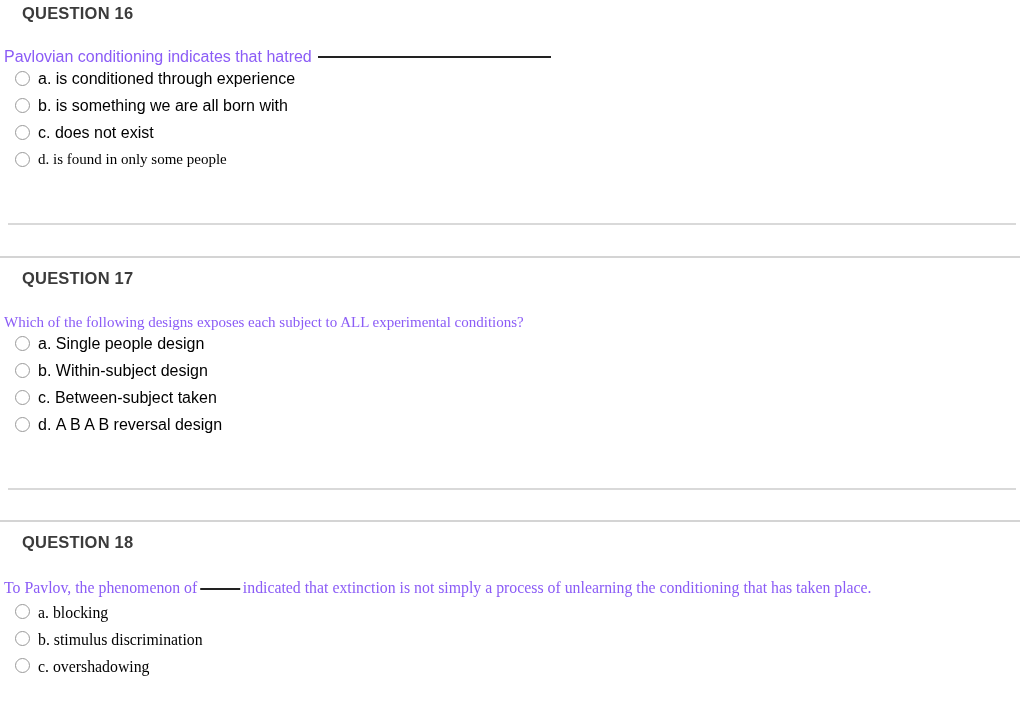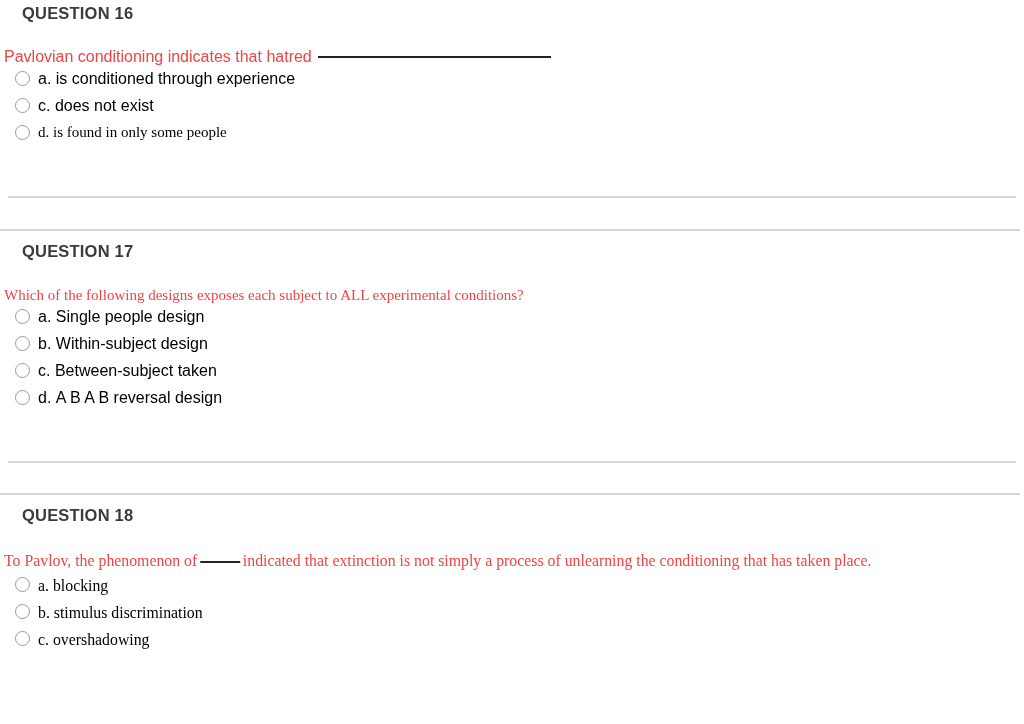--- a/index.html
+++ b/index.html
@@ -26,21 +26,21 @@
     font-family: "Liberation Sans", sans-serif;
     font-weight: bold;
     font-size: 16.5px;
     letter-spacing: 0.2px;
     color: #3b3b3b;
     padding-left: 22px;
   }
 
   .q-stem {
     font-size: 16px;
-    color: #ef4444;
+    color: #8b5cf6;
     padding-left: 4px;
     white-space: nowrap;
   }
 
   .q-stem .blank-long {
     display: inline-block;
     width: 233px;
     border-bottom: 2px solid #222;
     margin-left: 6px;
     position: relative;
@@ -119,20 +119,24 @@
       <span class="f-sans">Pavlovian conditioning indicates that hatred</span><span class="blank-long"></span>
     </div>
     <div class="spacer" style="height:5px"></div>
     <ul class="options">
       <li class="option">
         <span class="radio"></span>
         <span class="option-label f-sans"><span>a.</span>&nbsp;<span>is conditioned through experience</span></span>
       </li>
       <li class="option">
         <span class="radio"></span>
+        <span class="option-label f-sans"><span>b.</span>&nbsp;<span>is something we are all born with</span></span>
+      </li>
+      <li class="option">
+        <span class="radio"></span>
         <span class="option-label f-sans"><span>c.</span>&nbsp;<span>does not exist</span></span>
       </li>
       <li class="option">
         <span class="radio"></span>
         <span class="option-label f-serif"><span>d.</span>&nbsp;<span>is found in only some people</span></span>
       </li>
     </ul>
   </div>
 
   <div class="spacer" style="height:44px"></div>

